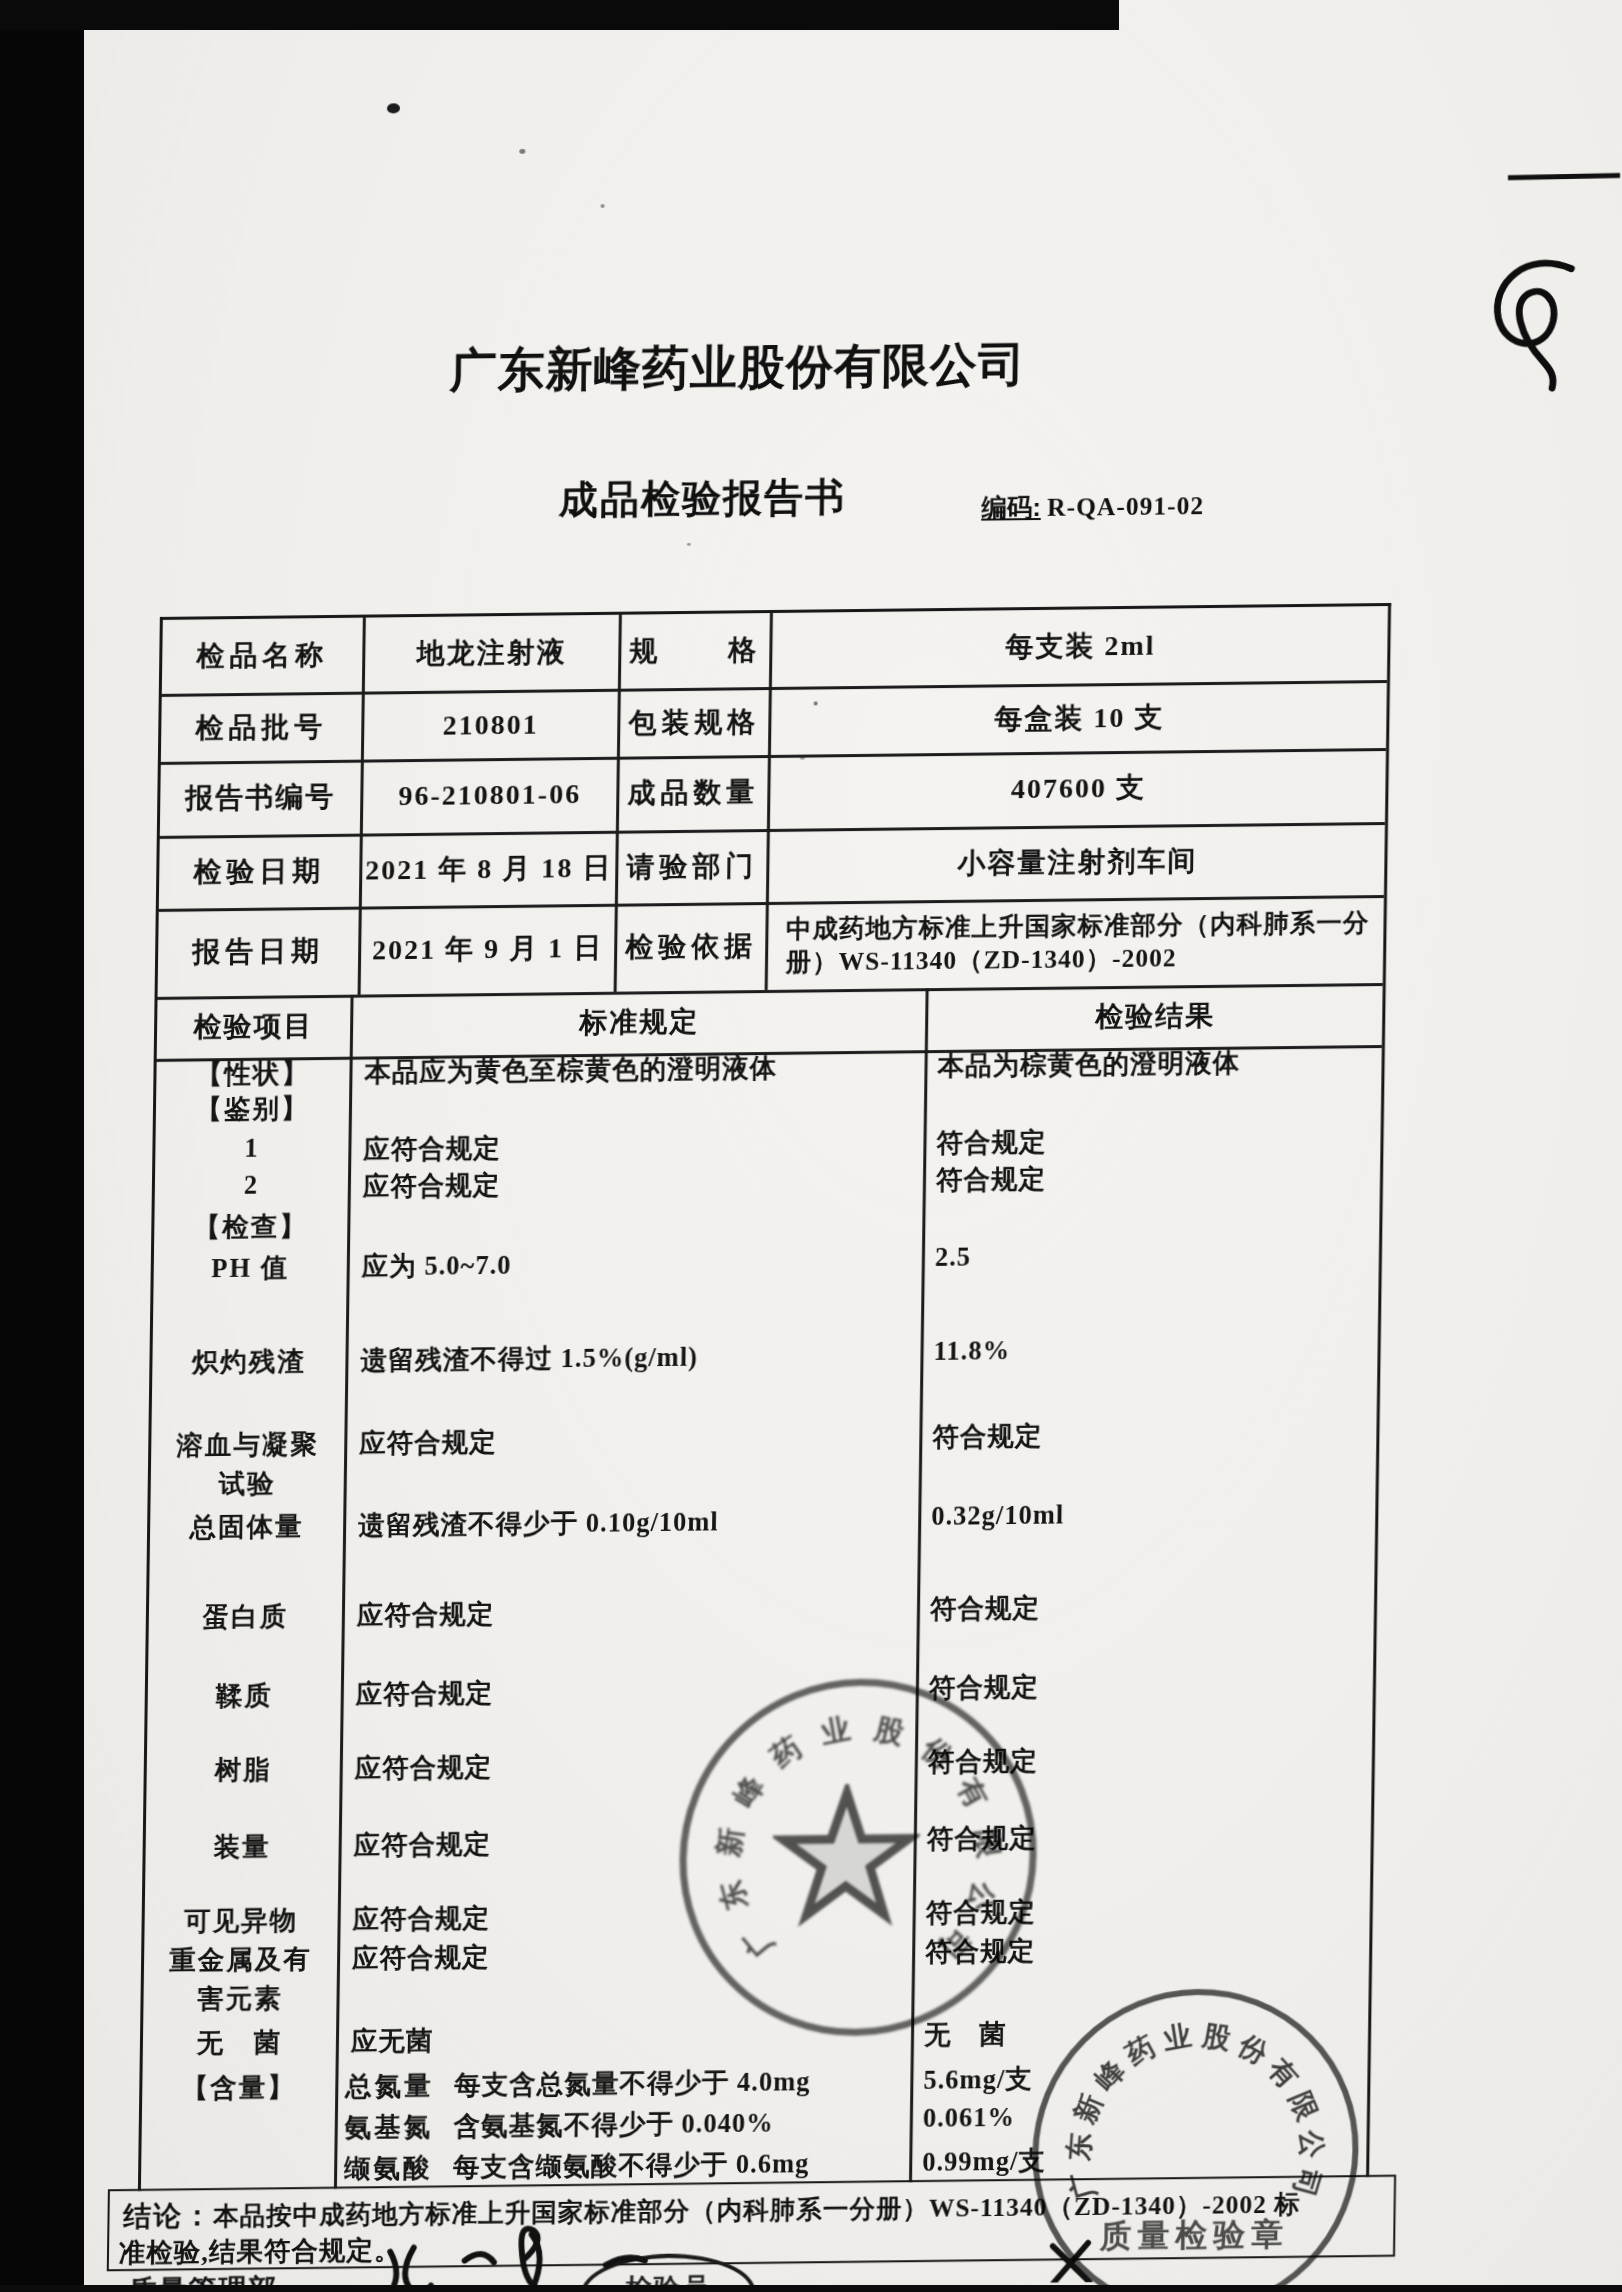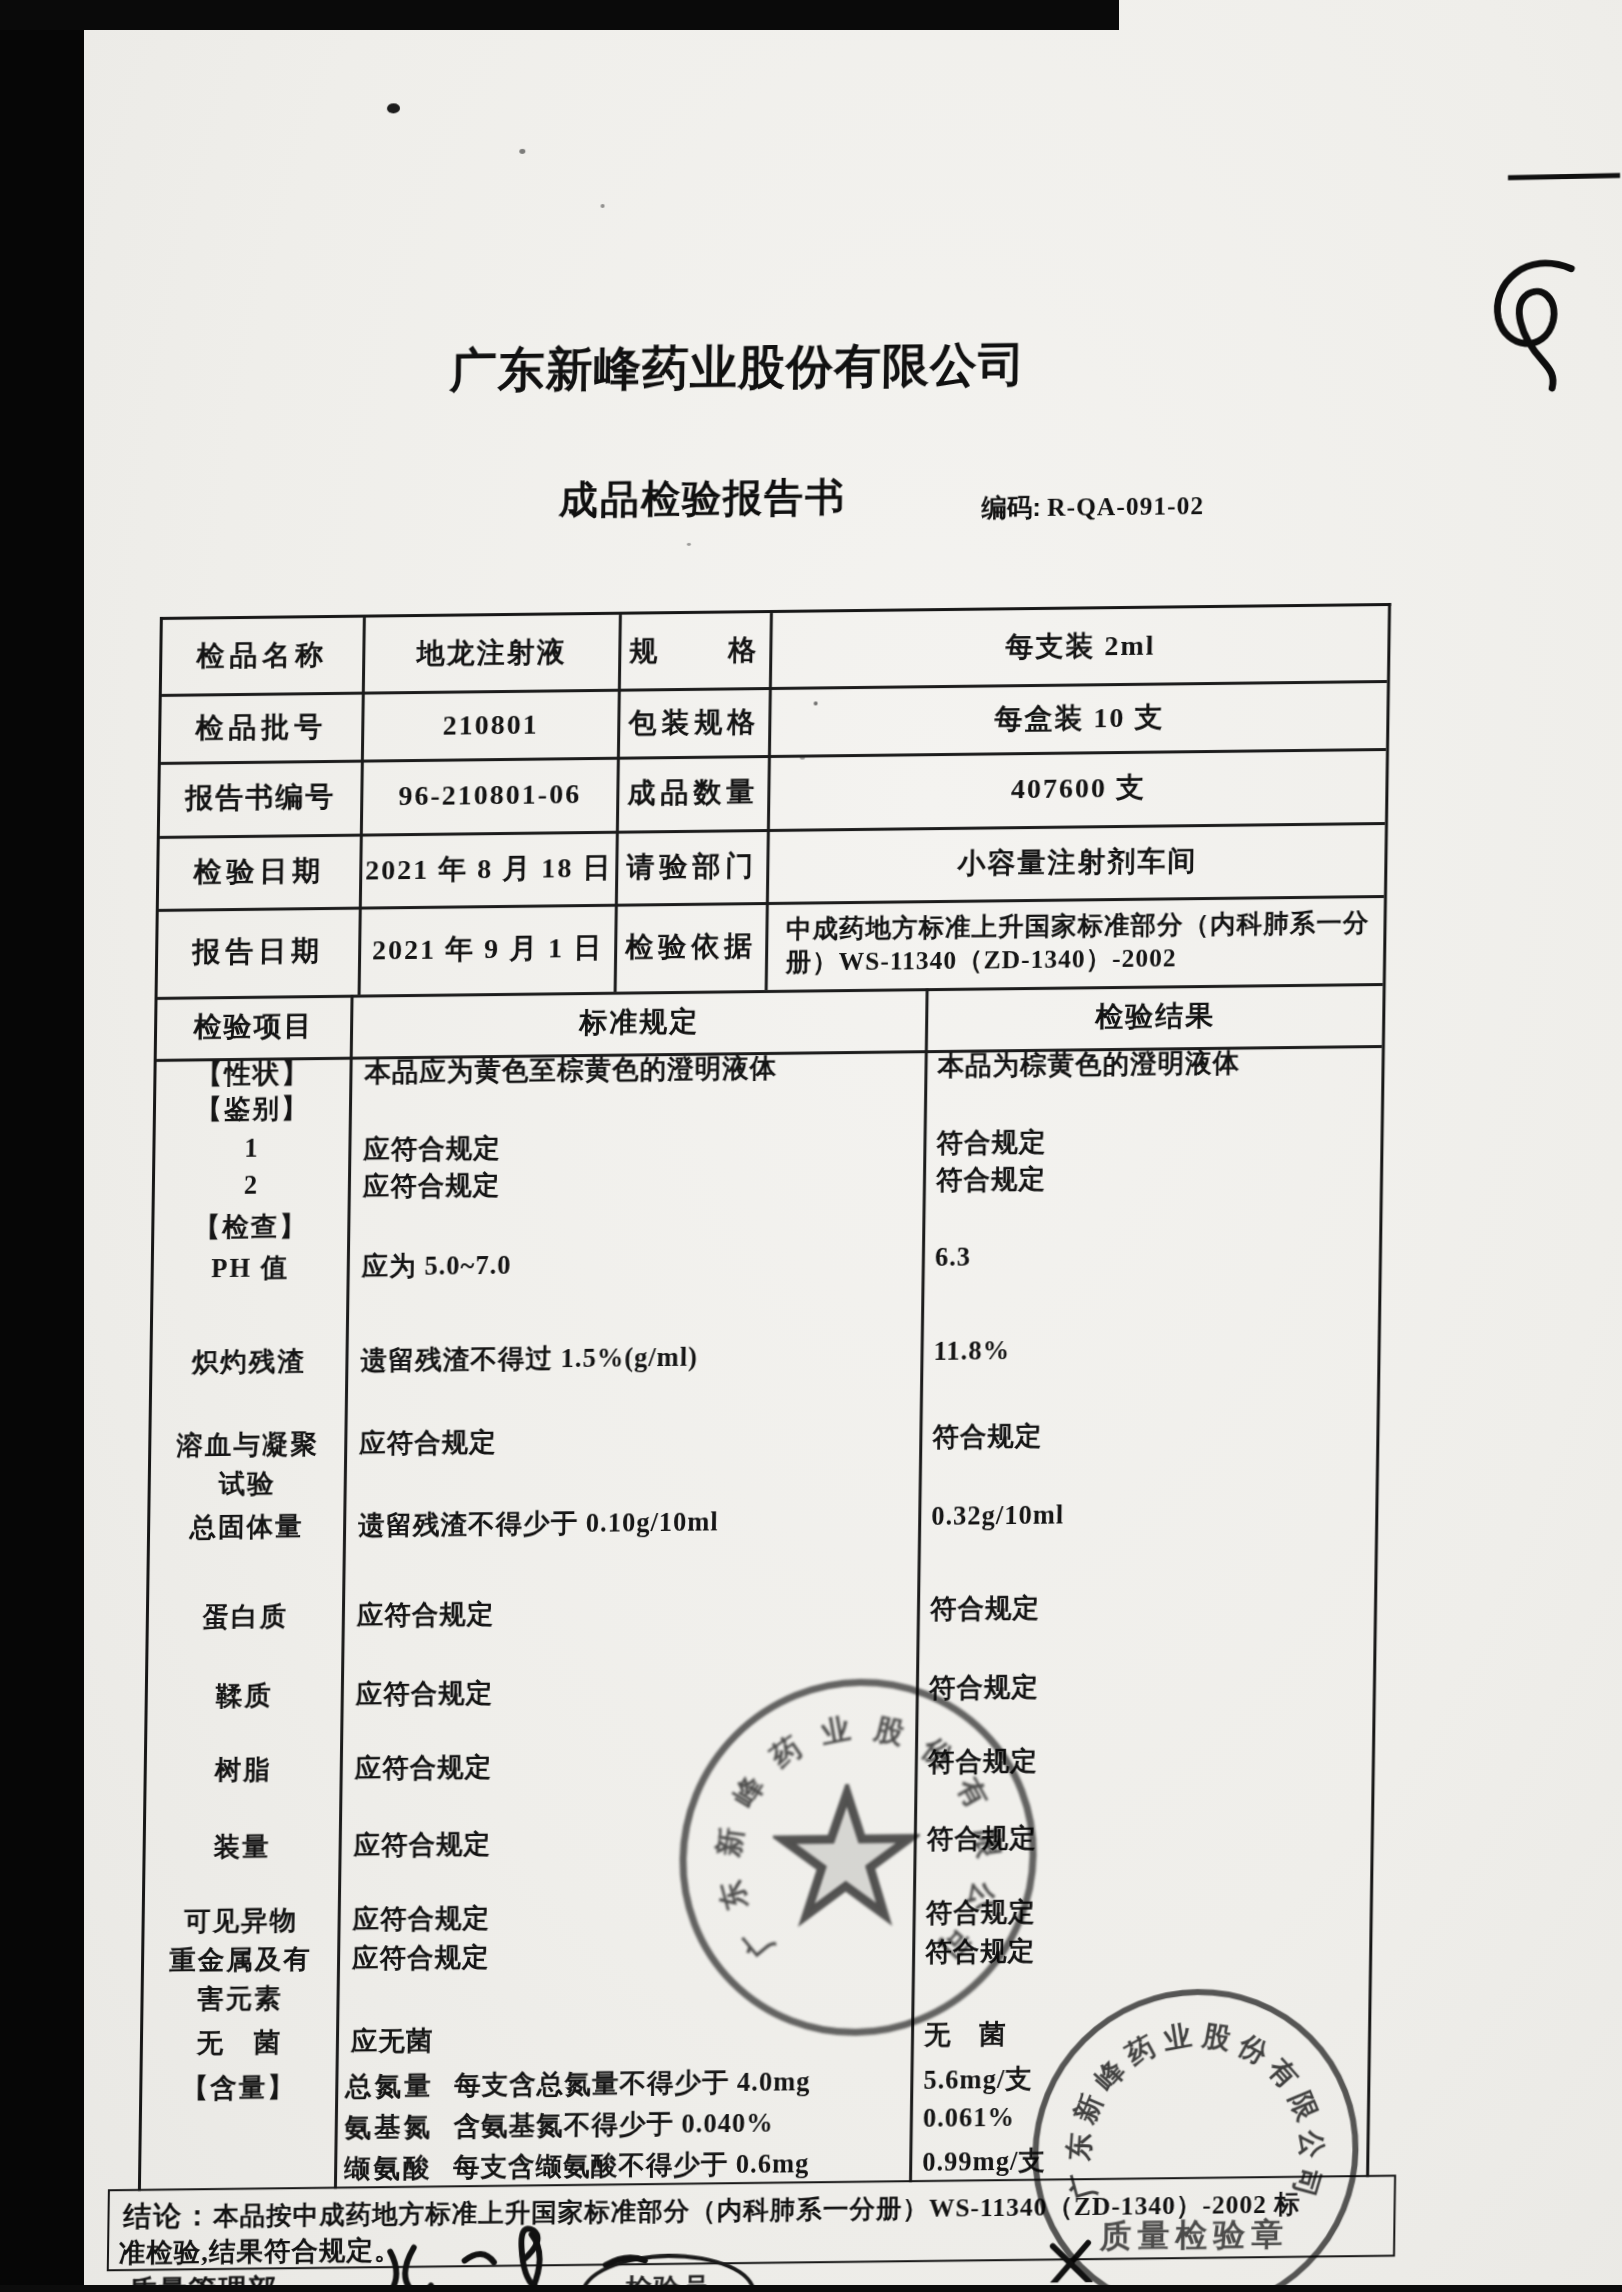--- a/index.html
+++ b/index.html
@@ -27,21 +27,21 @@
     position:absolute;left:421px;top:343px;width:627px;text-align:center;
     font-family:"Liberation Sans","DejaVu Sans",sans-serif;
     font-size:47px;font-weight:bold;letter-spacing:1px;color:#111;
   }
   .report-title{
     position:absolute;left:510px;top:478px;width:382px;text-align:center;
     font-family:"Liberation Sans","DejaVu Sans",sans-serif;
     font-size:39px;font-weight:bold;letter-spacing:2px;color:#101010;
   }
   .code-line{position:absolute;left:980px;top:500px;font-size:25.5px;font-weight:bold;color:#111;}
-  .code-line .lab{font-family:"Liberation Sans","DejaVu Sans",sans-serif;}
+  .code-line .lab{font-family:"Liberation Sans","DejaVu Sans",sans-serif;text-decoration:underline;}
   .code-line .val{font-family:"Liberation Serif","DejaVu Serif",serif;letter-spacing:1px;}
 
   
   .tbl{position:absolute;left:160px;top:617px;width:1225px;height:1571px;
        border:3.9px solid #161616;border-bottom:none;}
   .hline{position:absolute;left:0;width:100%;height:2.9px;background:#1b1b1b;}
   .vline{position:absolute;width:2.9px;background:#1b1b1b;}
   .cell{position:absolute;display:flex;align-items:center;justify-content:center;
         font-weight:bold;font-size:28px;color:#141414;letter-spacing:2px;text-align:center;}
   .cell.left{justify-content:flex-start;text-align:left;padding:0 17.6px;letter-spacing:1px;}
@@ -159,21 +159,21 @@
       <span class="ci">2</span>
       <span class="cs">应符合规定</span>
       <span class="cr">符合规定</span>
     </div>
     <div class="bl" style="top:590px">
       <span class="ci">【检查】</span>
     </div>
     <div class="bl" style="top:631px">
       <span class="ci">PH 值</span>
       <span class="cs">应为 5.0~7.0</span>
-      <span class="cr">6.3</span>
+      <span class="cr">2.5</span>
     </div>
     <div class="bl" style="top:725px">
       <span class="ci">炽灼残渣</span>
       <span class="cs">遗留残渣不得过 1.5%(g/ml)</span>
       <span class="cr">11.8%</span>
     </div>
     <div class="bl" style="top:808px">
       <span class="ci">溶血与凝聚</span>
       <span class="cs">应符合规定</span>
       <span class="cr">符合规定</span>

